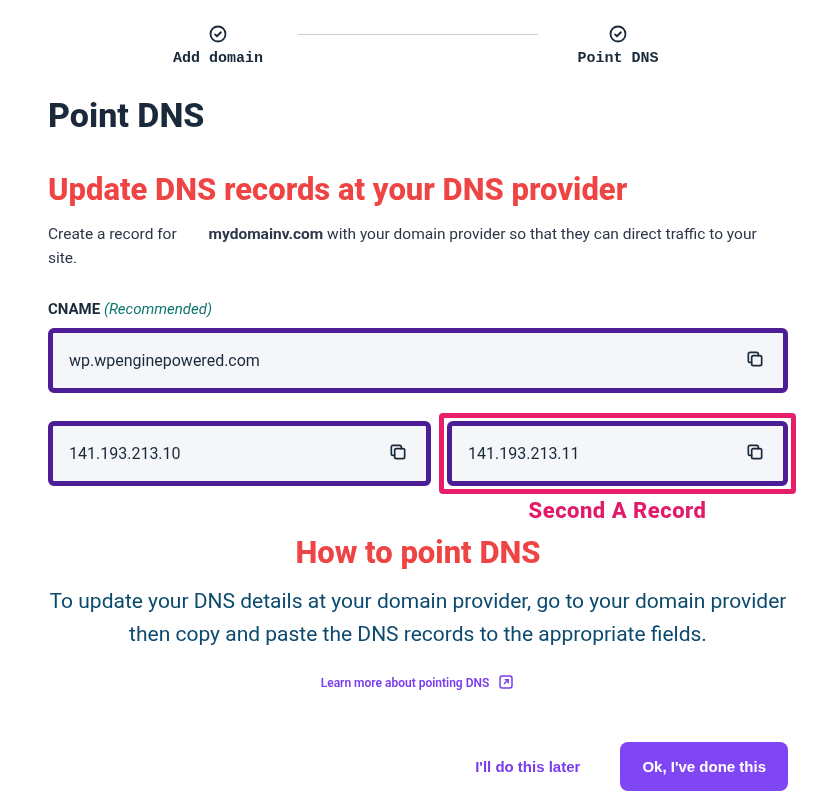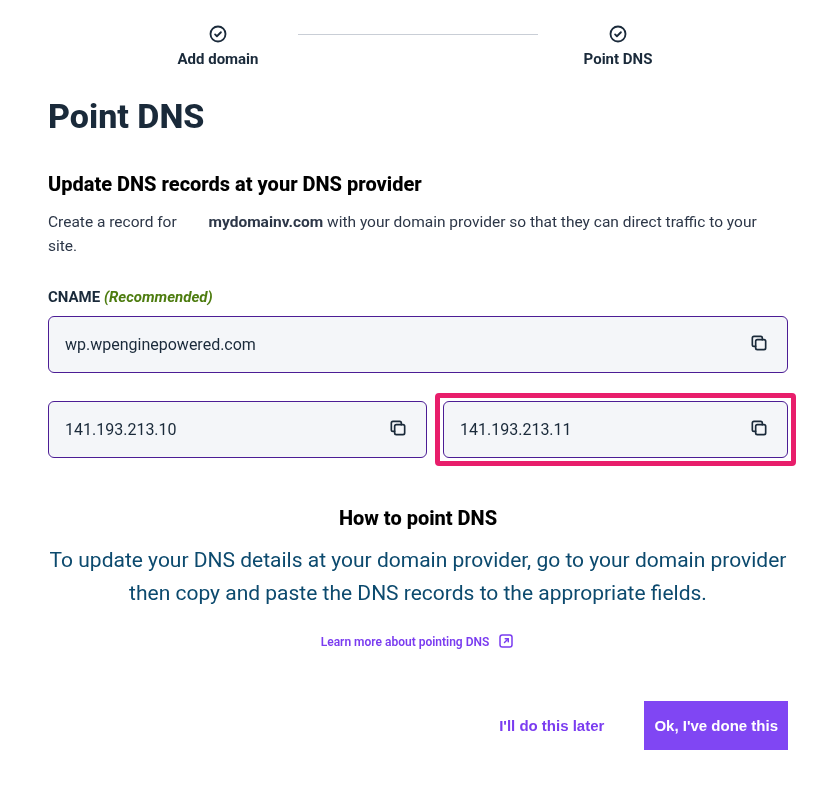--- a/index.html
+++ b/index.html
@@ -12,20 +12,21 @@
     padding: 24px 48px 40px 48px;
   }
   
   .stepper {
     display: flex;
     align-items: flex-start;
     justify-content: flex-end;
     margin: 0 auto 28px auto;
     width: 560px;
     position: relative;
+    font-family: Liberation Mono, monospace;
   }
   .step {
     display: flex;
     flex-direction: column;
     align-items: center;
     width: 160px;
   }
   .step-circle {
     width: 20px;
     height: 20px;
@@ -45,49 +46,49 @@
     background: #c9ced6;
     margin-top: 10px;
   }
   h1.page-title {
     font-size: 34px;
     font-weight: 800;
     color: #1a2a3a;
     margin-bottom: 36px;
   }
   h2.section-title {
-    font-size: 20px;
+    font-size: 31px;
     font-weight: 800;
-    color: #000000;
+    color: #ef4444;
     margin-bottom: 14px;
   }
   p.section-desc {
     font-size: 15.5px;
     color: #2d3748;
     line-height: 1.55;
     margin-bottom: 30px;
   }
   p.section-desc strong { font-weight: 700; padding-left: 28px; }
   .field-label {
     font-size: 15px;
     font-weight: 700;
     color: #1a2a3a;
     margin-bottom: 10px;
   }
   .field-label .hint {
-    font-weight: 700;
+    font-weight: 400;
     font-style: italic;
-    color: #4d7c0f;
+    color: #0f766e;
   }
   .value-box {
     display: flex;
     align-items: center;
     justify-content: space-between;
     background: #f4f6f9;
-    border: 1px solid #4c1d95;
+    border: 5px solid #4c1d95;
     border-radius: 6px;
     padding: 14px 16px;
     font-size: 16px;
     color: #1a2a3a;
   }
   .value-box .val { flex: 1; }
   .value-row {
     display: flex;
     gap: 16px;
     margin-bottom: 28px;
@@ -146,24 +147,24 @@
     border: none;
     color: #7a3cf0;
     font-weight: 600;
     font-size: 15px;
     cursor: pointer;
   }
   .btn-primary {
     background: #8046f3;
     color: #fff;
     border: none;
-    border-radius: 0;
+    border-radius: 8px;
     font-weight: 700;
     font-size: 15px;
-    padding: 16px 10px;
+    padding: 16px 22px;
     cursor: pointer;
   }
   .copy-btn {
     background: none;
     border: none;
     cursor: pointer;
     padding: 2px;
     display: flex;
   }
   .a-second-cell { position: relative; }
@@ -237,20 +238,21 @@
         <button class="copy-btn">
           <span>
             <svg width="20" height="20" viewBox="0 0 24 24" fill="none" stroke="#1a2a3a" stroke-width="2" stroke-linecap="round" stroke-linejoin="round">
                 <rect x="8" y="8" width="12" height="12" rx="2"></rect>
                 <path d="M16 8V6a2 2 0 0 0-2-2H6a2 2 0 0 0-2 2v8a2 2 0 0 0 2 2h2"></path>
               </svg>
           </span>
         </button>
       </div>
       <div class="highlight-frame"></div>
+      <div class="annotation">Second A Record</div>
     </div>
   </div>
 </div>
 
 <div class="how-section">
   <h2 class="section-title">How to point DNS</h2>
   <p class="how-desc">To update your DNS details at your domain provider, go to your domain provider then copy and paste the DNS records to the appropriate fields.</p>
   <a href="#" class="learn-link">
     <span>Learn more about pointing DNS</span>
     <span>

